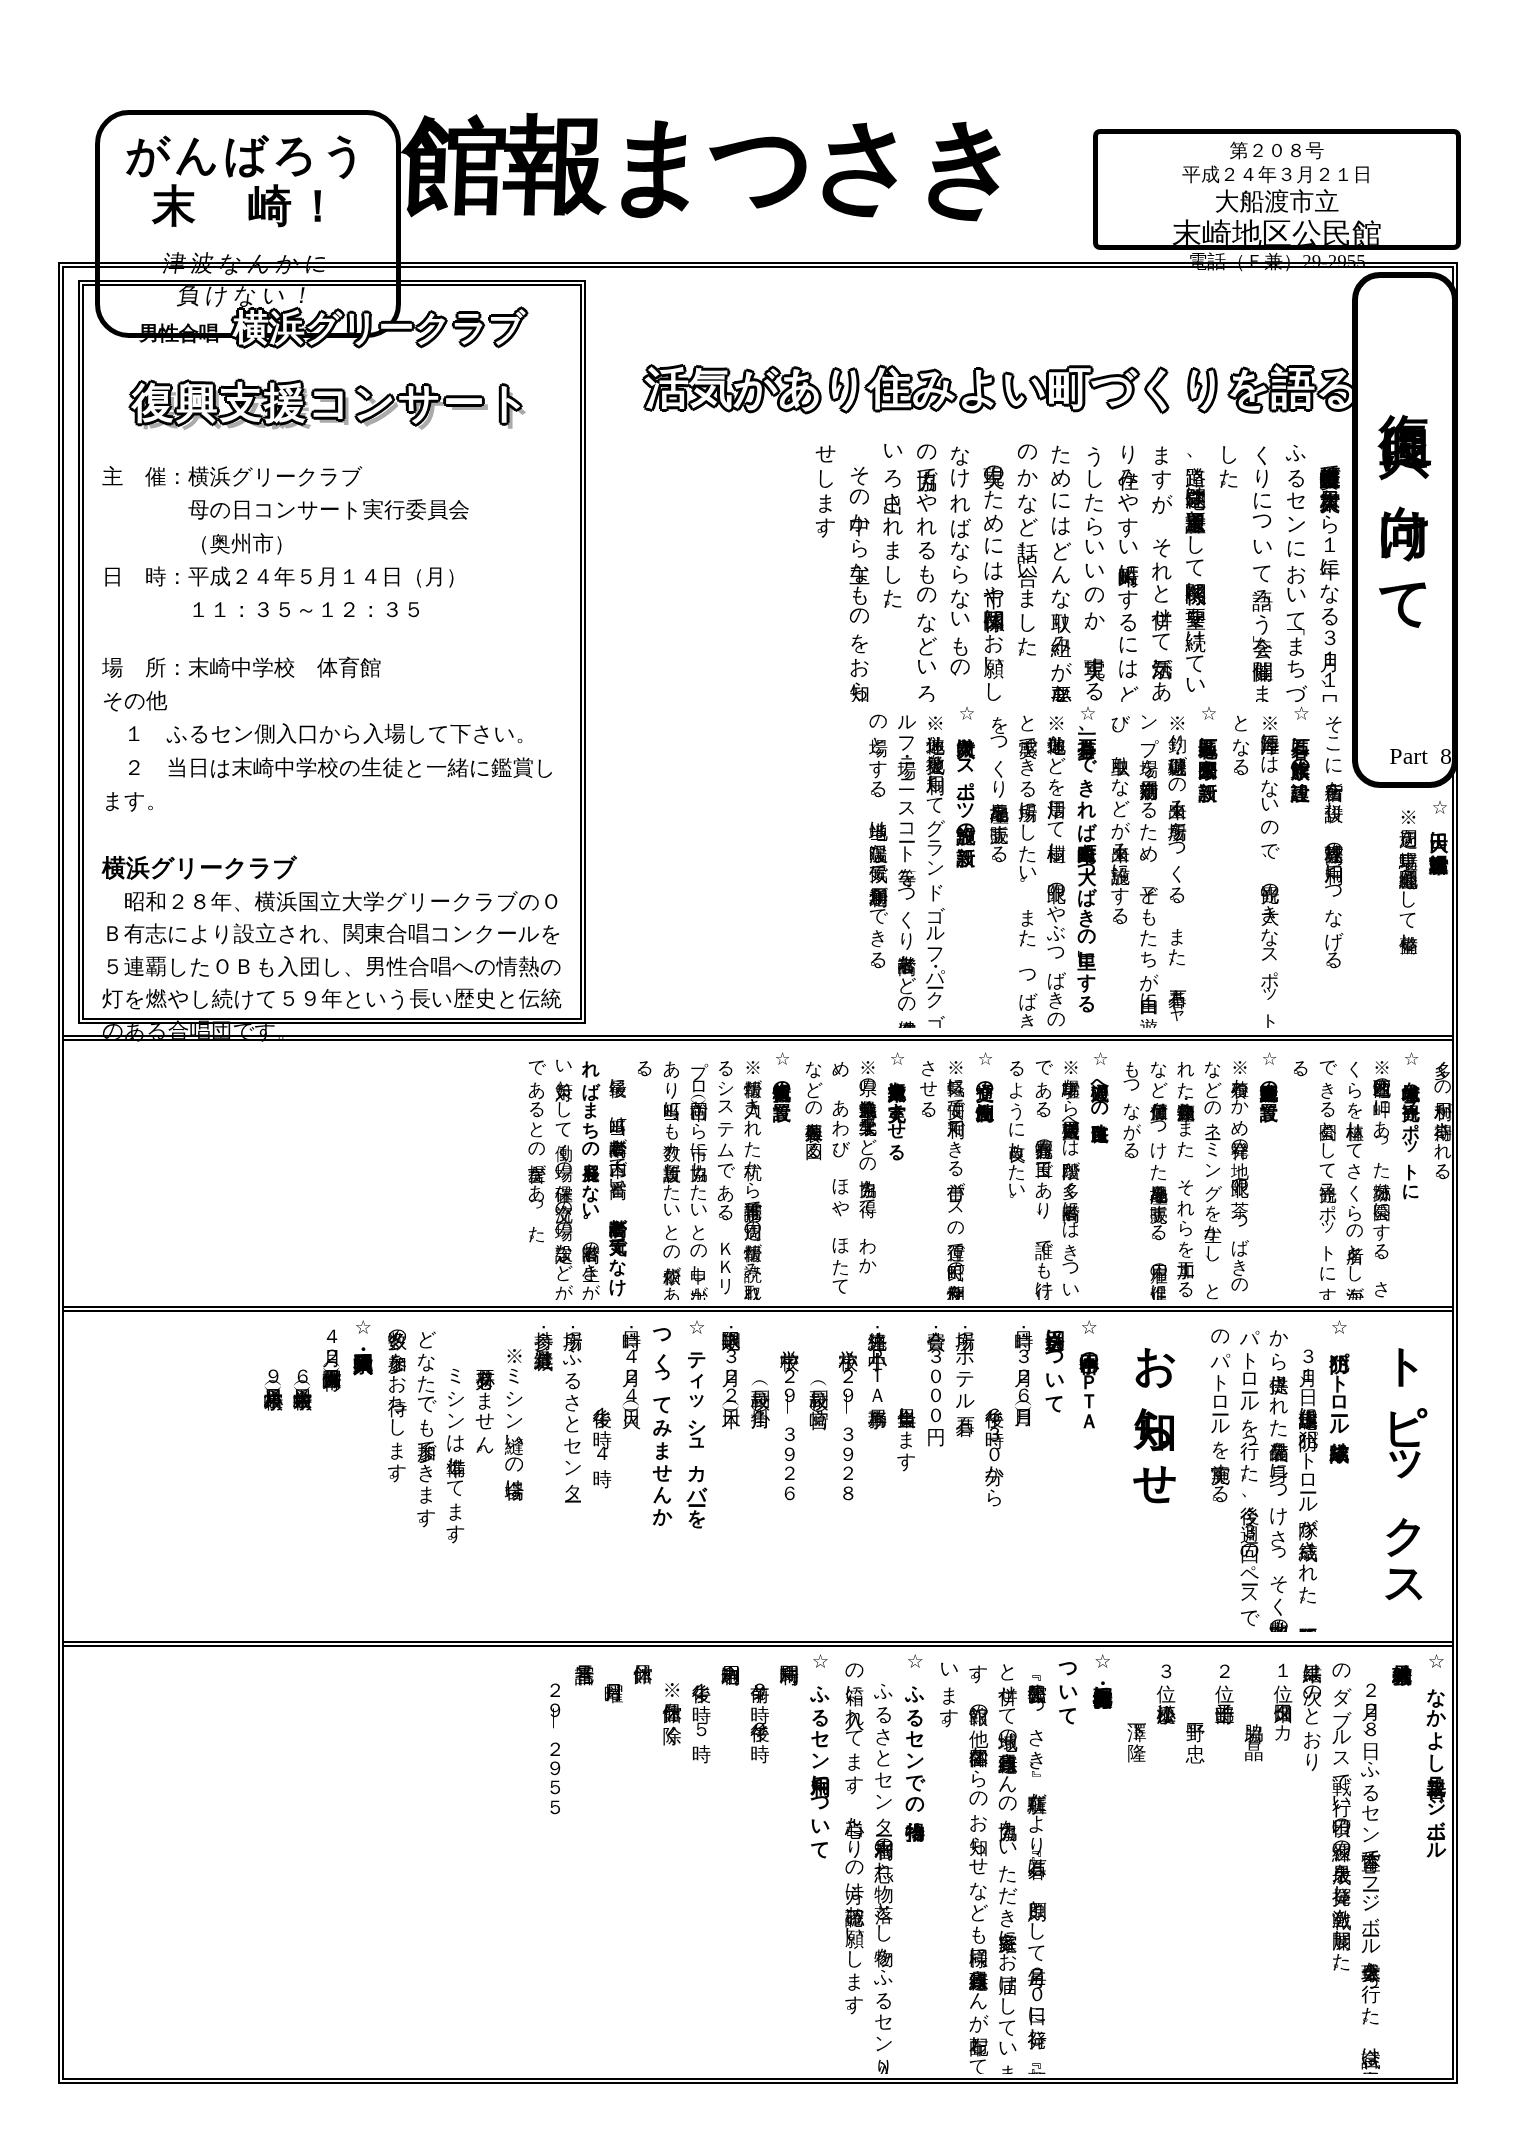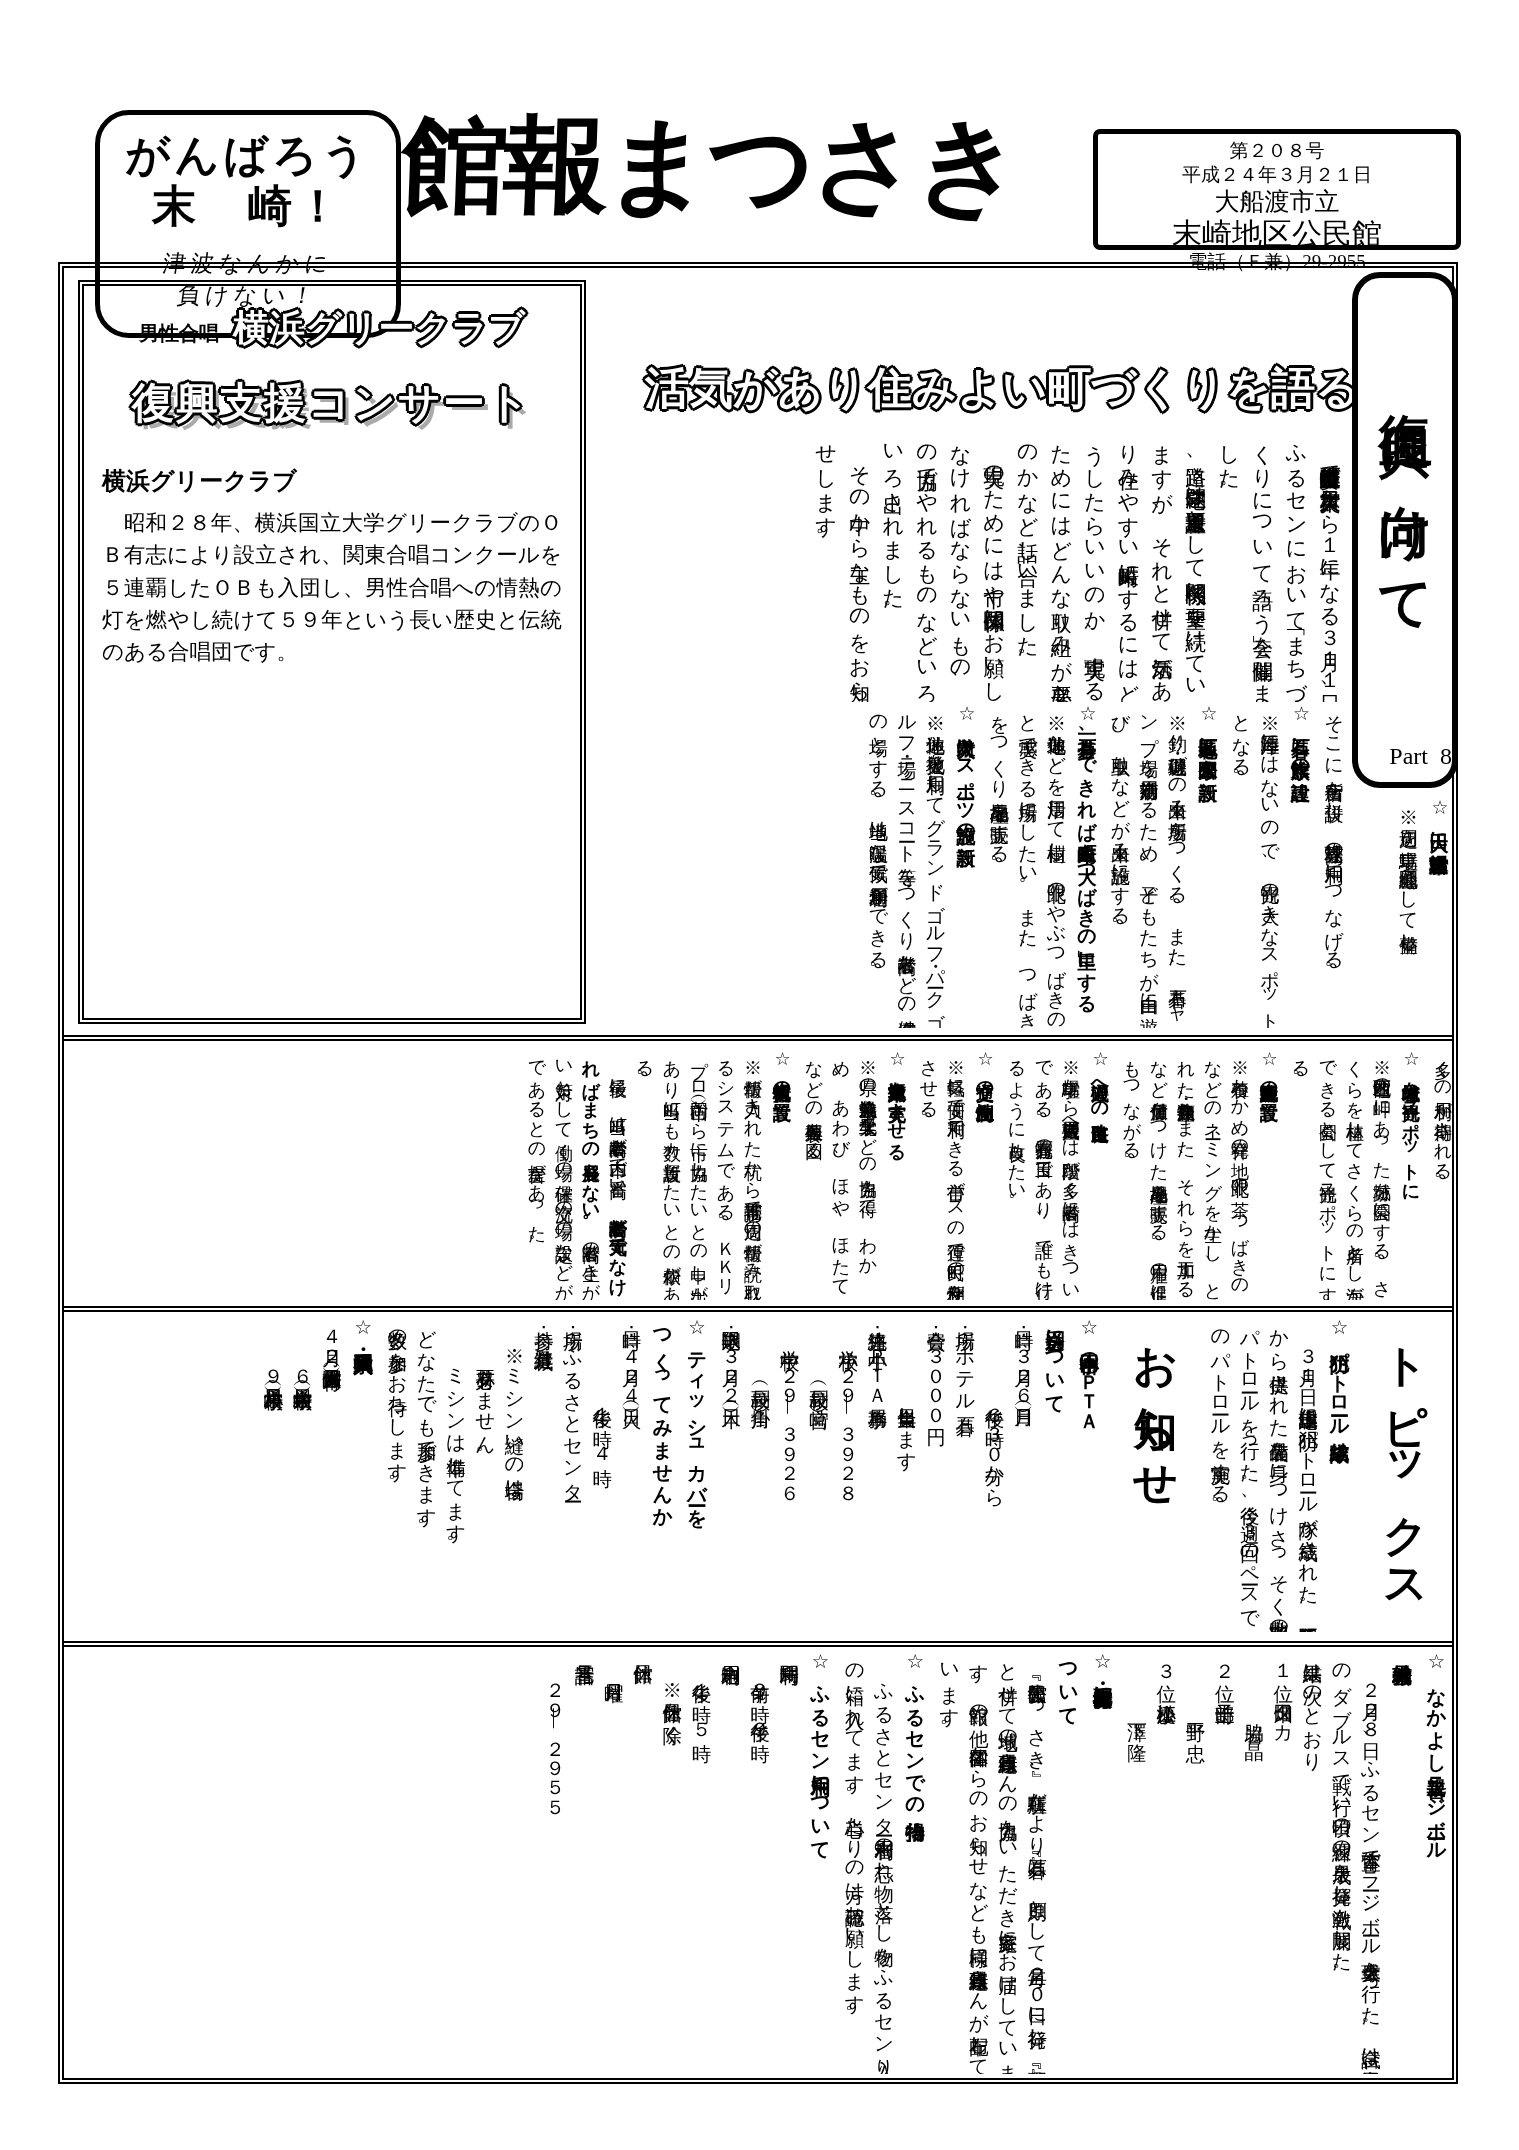--- a/index.html
+++ b/index.html
@@ -35,21 +35,21 @@
   .concert-box{left:78px;top:280px;width:508px;height:744px;border:6px double #000;
                box-sizing:border-box;padding:4px 18px;}
   .c-head{text-align:center;margin-top:14px;white-space:nowrap;}
   .c-head .label{font-size:20px;font-weight:900;margin-right:10px;}
   .c-head .club{font-size:36px;}
   .c-title{text-align:center;font-size:42px;margin-top:22px;letter-spacing:2px;white-space:nowrap;}
   .c-lines{margin-top:30px;font-size:21.5px;line-height:1.55;}
   .c-lines p{margin:0;white-space:pre-wrap;}
   .gap-top{margin-top:24px !important;}
   .c-about-h{font-family:"Liberation Sans","DejaVu Sans",sans-serif;font-weight:700;font-size:24px;margin-top:34px;}
-  .c-about-b{font-size:21.5px;line-height:1.5;text-align:justify;margin-top:10px;white-space:pre-wrap;}
+  .c-about-b{font-size:21.5px;line-height:1.5;text-align:justify;margin-top:2px;white-space:pre-wrap;}
   
   .banner{left:645px;top:356px;width:570px;height:68px;font-size:44px;text-align:center;
           white-space:nowrap;line-height:64px;}
   .series-box{left:1352px;top:272px;width:106px;height:516px;border:6px solid #000;border-radius:28px;box-sizing:border-box;}
   .series-title{writing-mode:vertical-rl;font-size:54px;font-weight:900;letter-spacing:10px;
                 margin:16px auto 0;text-align:center;height:400px;}
   .series-part{position:absolute;bottom:12px;width:100%;text-align:right;font-size:24px;white-space:pre;}
   .v{writing-mode:vertical-rl;text-orientation:mixed;overflow:hidden;}
   .v p{margin:0;white-space:pre-wrap;}
   .v .h{font-family:"Liberation Sans","DejaVu Sans",sans-serif;font-weight:700;margin:0 5px 0 2px;}
@@ -89,20 +89,31 @@
   <div class="abs rule" style="top:1035px"></div>
   <div class="abs rule" style="top:1306px"></div>
   <div class="abs rule" style="top:1641px"></div>
 
   <div class="abs concert-box">
     <div class="c-head">
       <span class="label">男性合唱</span>
       <span class="club bubble">横浜グリークラブ</span>
     </div>
     <div class="c-title bubble shadowed">復興支援コンサート</div>
+    <div class="c-lines">
+      <p>主　催：横浜グリークラブ</p>
+      <p>　　　　母の日コンサート実行委員会</p>
+      <p>　　　　（奥州市）</p>
+      <p>日　時：平成２４年５月１４日（月）</p>
+      <p>　　　　１１：３５～１２：３５</p>
+      <p class="gap-top">場　所：末崎中学校　体育館</p>
+      <p>その他</p>
+      <p>　１　ふるセン側入口から入場して下さい。</p>
+      <p>　２　当日は末崎中学校の生徒と一緒に鑑賞します。</p>
+    </div>
     <div class="c-about-h">横浜グリークラブ</div>
     <div class="c-about-b">　昭和２８年、横浜国立大学グリークラブのＯＢ有志により設立され、関東合唱コンクールを５連覇したＯＢも入団し、男性合唱への情熱の灯を燃やし続けて５９年という長い歴史と伝統のある合唱団です。</div>
   </div>
 
   <div class="abs banner bubble">活気があり住みよい町づくりを語る</div>
 
   <div class="abs series-box">
     <div class="series-title">復興に向けて</div>
     <div class="series-part">Part  8</div>
   </div>

